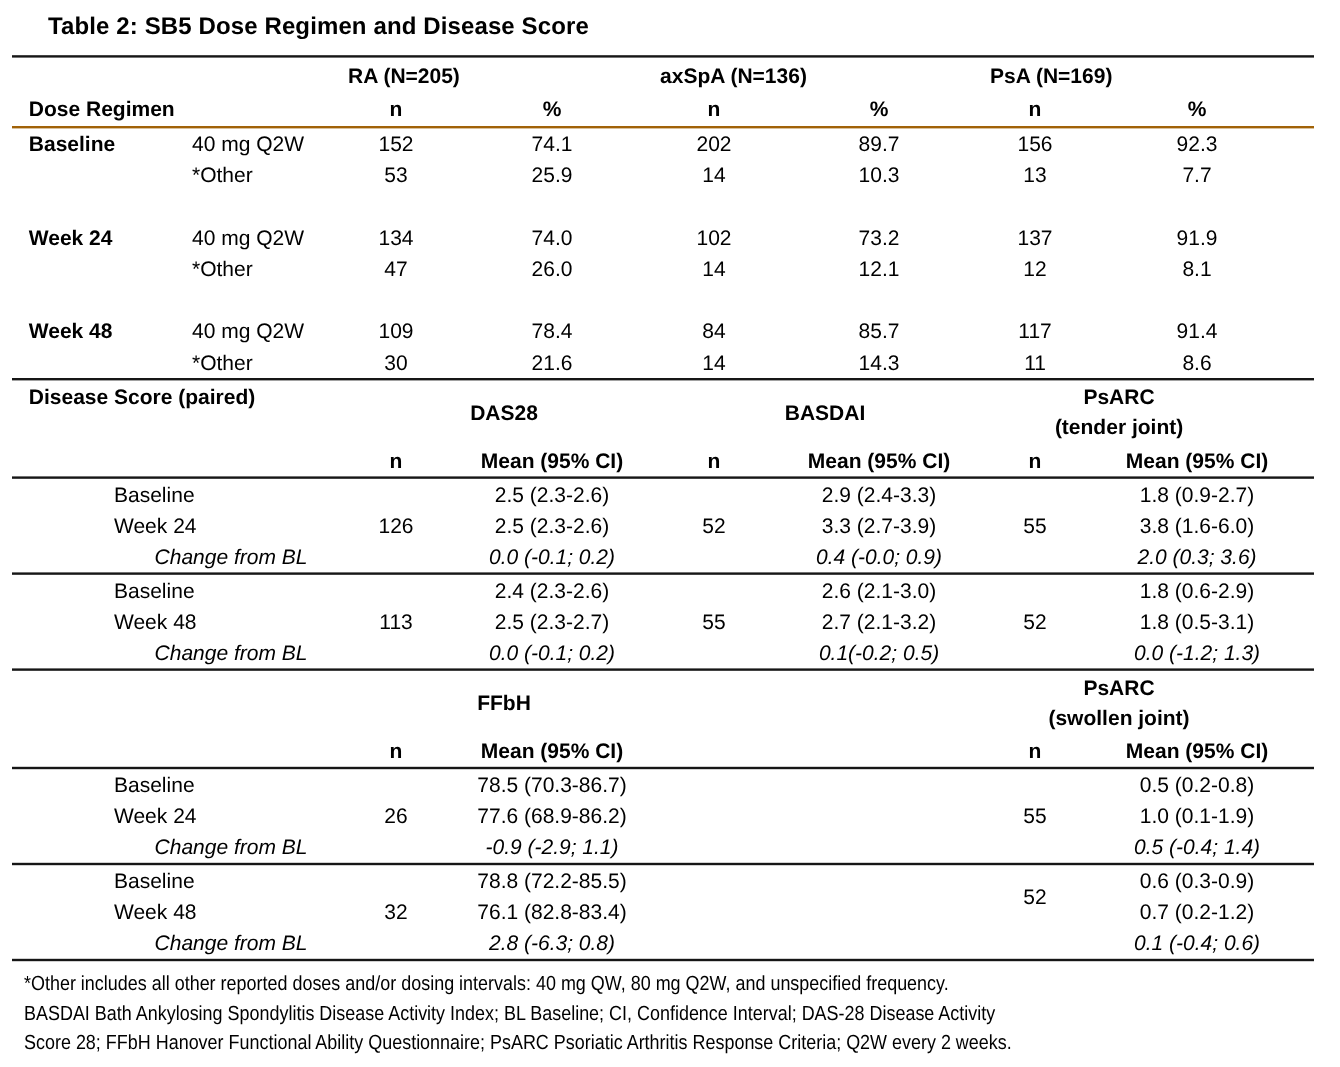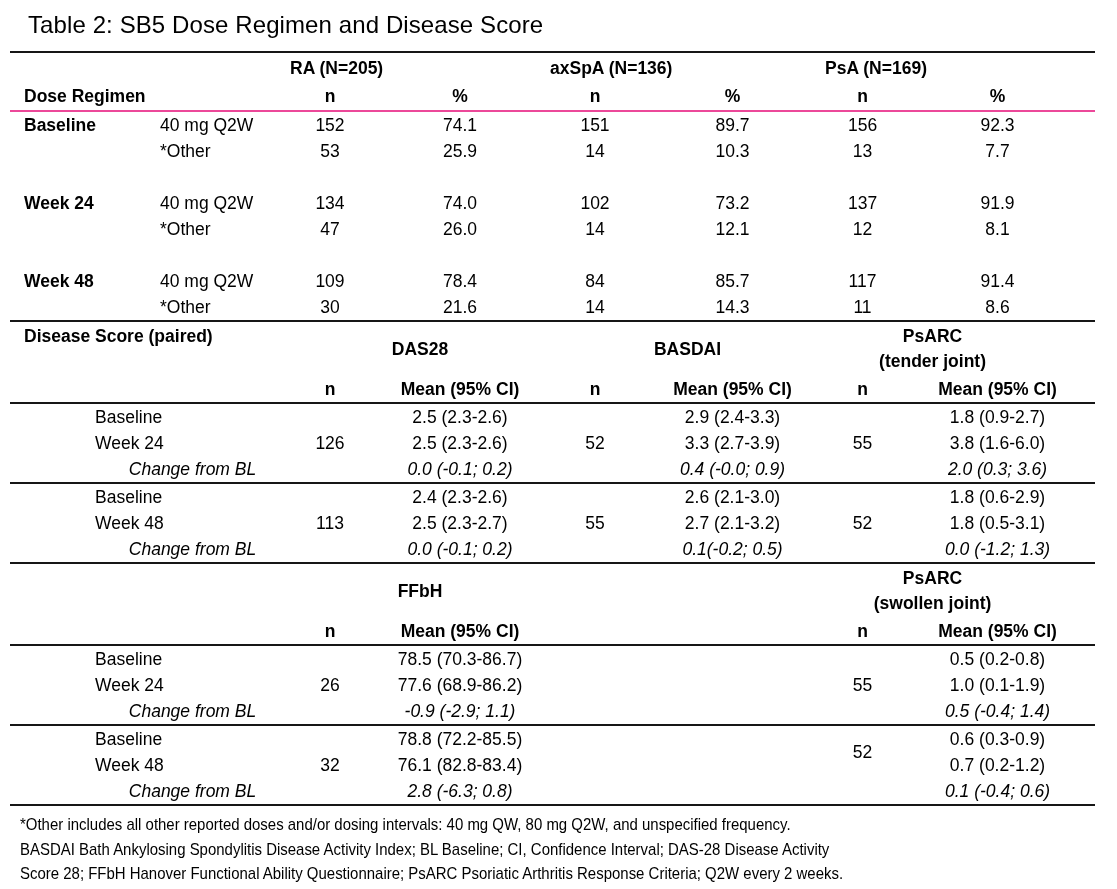--- a/index.html
+++ b/index.html
@@ -1,28 +1,28 @@
 <!DOCTYPE html>
 <html><head>
 <meta charset="utf-8">
 <style>
   html,body{margin:0;padding:0;background:#ffffff;color:#000;}
   body{width:1117px;height:889px;overflow:hidden;font-family:"Liberation Sans",sans-serif;}
-  .title{font-weight:400;font-size:24px;margin:11px 0 12px 28px;letter-spacing:.1px;}
+  .title{font-weight:700;font-size:20px;margin:11px 0 12px 40px;letter-spacing:.1px;}
   table{border-collapse:collapse;table-layout:fixed;margin-left:10px;width:1085px;
         border-top:2px solid #161616;border-bottom:2px solid #161616;}
   td{font-size:17.5px;padding:0;height:26px;line-height:26px;vertical-align:middle;
      white-space:nowrap;overflow:visible;}
   .num{text-align:center;}
   .lb{font-weight:700;padding-left:14px;}
   .sub{padding-left:20px;}
   .dsl{padding-left:85px;}
   tr.itr td{font-style:italic;text-align:center;}
   tr.h1 td{height:29px;font-weight:700;}
-  tr.h2 td{height:28px;font-weight:700;border-bottom:2px solid #ec4899;}
+  tr.h2 td{height:28px;font-weight:700;border-bottom:2px solid #a16207;}
   tr.h2 td.hl{text-align:left;padding-left:14px;}
   tr.h2 td.num{text-align:center;}
   tr.gap td{height:26px;}
   tr.dsh td{height:54px;font-weight:700;}
   td.ds-title{vertical-align:top;padding-left:14px;line-height:28px;}
   td.gh{text-align:center;vertical-align:middle;line-height:25px;}
   td.nudge{padding-right:55px;text-align:center;}
   tr.nm td{height:26px;font-weight:700;text-align:center;border-bottom:2px solid #161616;}
   tr.rt td{border-top:2px solid #161616;}
   .fnwrap{margin:7px 0 0 20px;}
@@ -62,21 +62,21 @@
     <td class="num">%</td>
     <td class="num">n</td>
     <td class="num">%</td>
   </tr>
 
   <tr>
     <td class="lb">Baseline</td>
     <td class="sub">40 mg Q2W</td>
     <td class="num">152</td>
     <td class="num">74.1</td>
-    <td class="num">151</td>
+    <td class="num">202</td>
     <td class="num">89.7</td>
     <td class="num">156</td>
     <td class="num">92.3</td>
   </tr>
   <tr>
     <td></td>
     <td class="sub">*Other</td>
     <td class="num">53</td>
     <td class="num">25.9</td>
     <td class="num">14</td>

